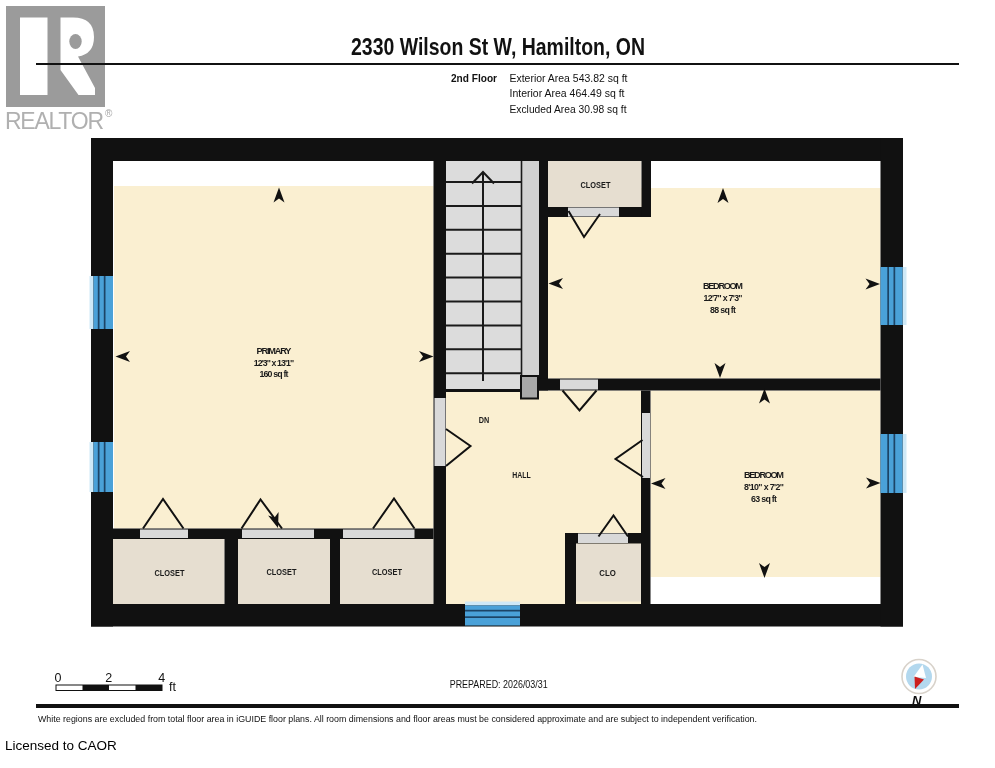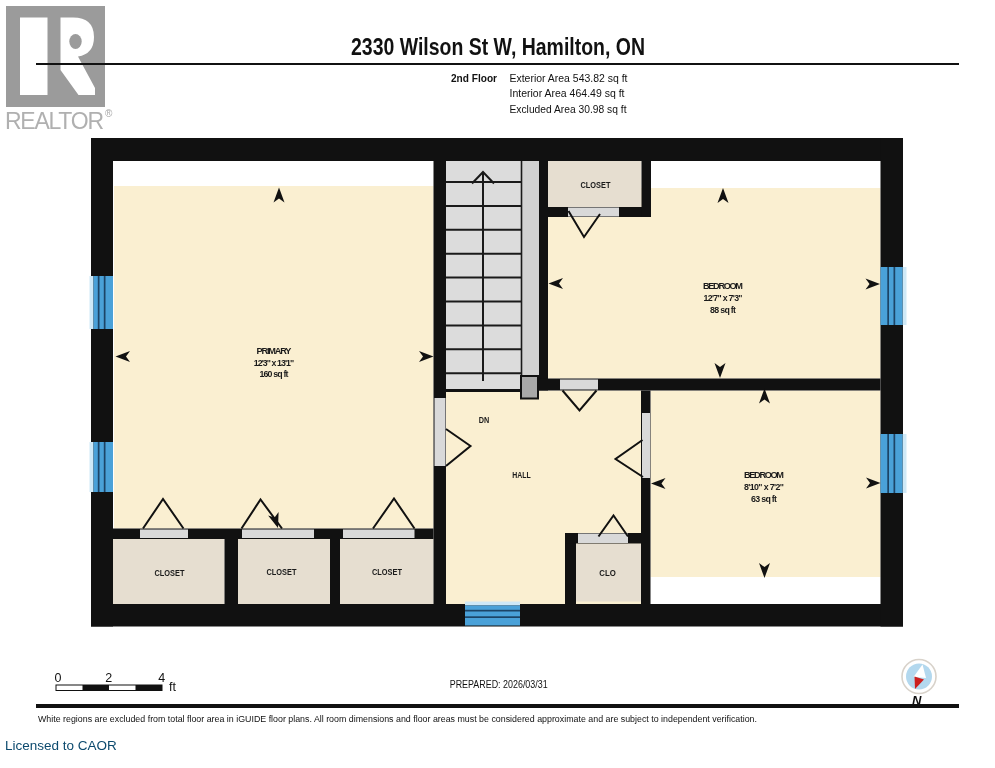--- a/index.html
+++ b/index.html
@@ -355,15 +355,15 @@
 <path d="M18.5 23.5 L28 26.5 L19 36 Z" fill="#cc1f1f"></path>
 <text x="16" y="52" font-size="13" font-style="italic" font-weight="bold" fill="#111">N</text>
 </svg>
 
 <div class="abs" style="left:36px;top:704px;width:923px;height:3.6px;background:#111;"></div>
 
 <svg class="abs" style="left:0px;top:706px" width="995" height="26" viewBox="0 0 995 26">
 <text x="38" y="15.5" font-size="9.6" fill="#111" textLength="719" lengthAdjust="spacingAndGlyphs">White regions are excluded from total floor area in iGUIDE floor plans. All room dimensions and floor areas must be considered approximate and are subject to independent verification.</text>
 </svg>
 
-<div class="abs" style="left:5px;top:738px;font-size:13.5px;color:#0c4a6e;">Licensed to CAOR</div>
+<div class="abs" style="left:5px;top:738px;font-size:13.5px;color:#000000;">Licensed to CAOR</div>
 
 </div>
 
 </body></html>

